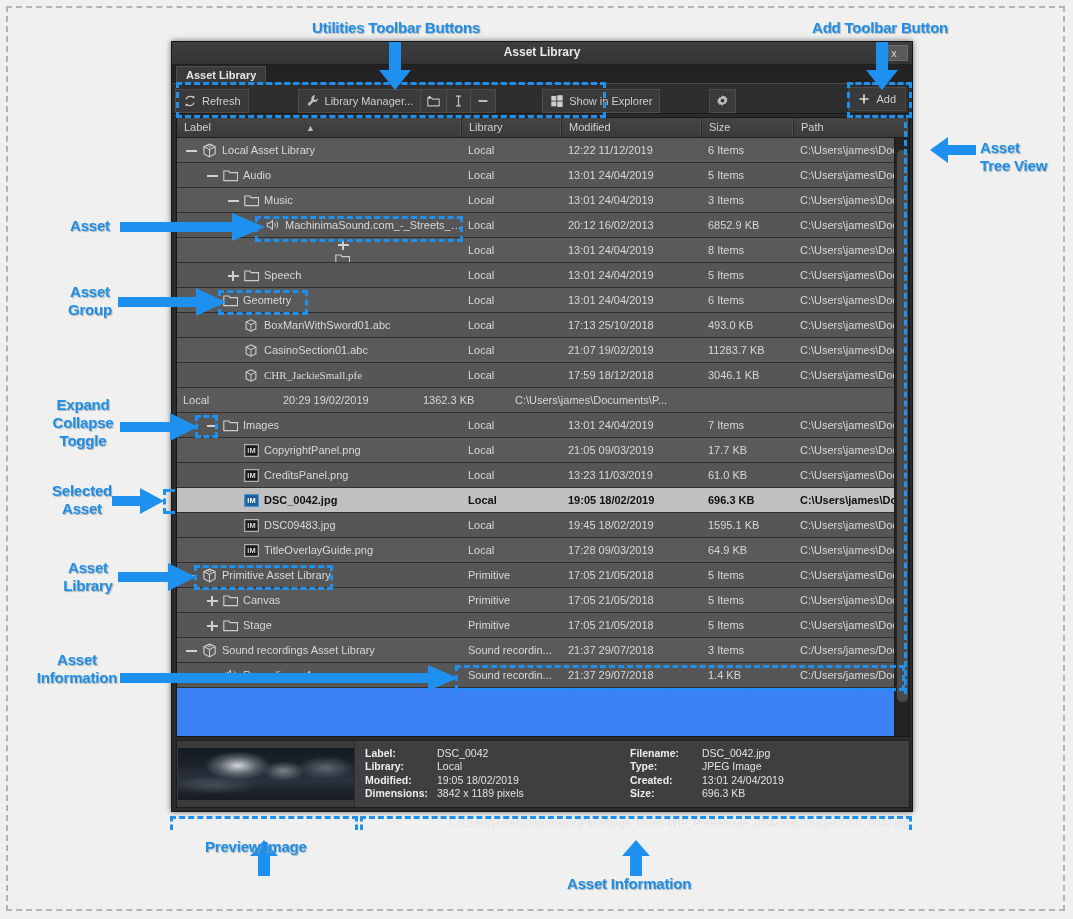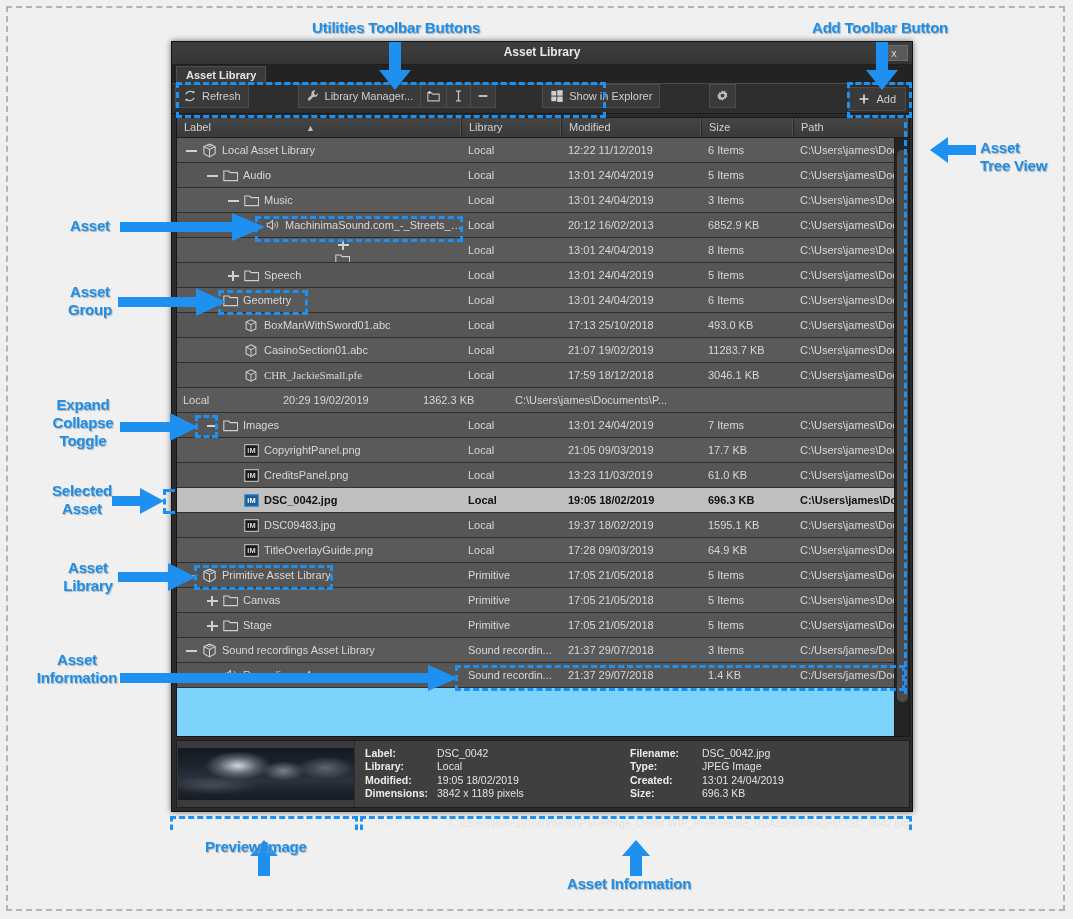--- a/index.html
+++ b/index.html
@@ -92,21 +92,21 @@
     border:1px solid #4e4e4e; border-bottom:none;
     color:#e6e6e6; font-size:11px; font-weight:bold;
     line-height:17px;
   }
   
   #toolbar {
     height: 30px;
     background: #2e2e2e;
     border-bottom: 1px solid #1b1b1b;
     display: flex;
-    align-items: flex-start;
+    align-items: flex-end;
     padding: 0 3px;
     position: relative;
     gap: 20px;
   }
   .tbtn {
     height: 24px;
     background: #3a3a3a;
     border: 1px solid #4c4c4c;
     color: #cfcfcf;
     font-size: 11px;
@@ -128,21 +128,21 @@
     color:#cfcfcf; font-size:11px;
     display:flex; align-items:center; gap:6px; padding:0 9px;
   }
   svg.ic { display:block; }
 
   
   #tree-wrap {
     position:absolute;
     left:4px; top:75px;
     width:734px; height:620px;
-    background:#7dd3fc;
+    background:#3b82f6;
     border:1px solid #171717;
     overflow:hidden;
   }
   #col-header {
     display:flex; height:20px;
     background: linear-gradient(#454545,#3a3a3a);
     border-bottom:1px solid #1d1d1d;
     position:relative;
   }
   #col-header .ch {
@@ -577,21 +577,21 @@
             <span class="toggle"></span>
             <span class="rowicon">
               <svg width="15" height="13" viewBox="0 0 16 14">
                 <rect x="0.7" y="0.7" width="14.6" height="12.6" fill="#1a1a1a" stroke="#b8b8b8" stroke-width="1.3"></rect>
                 <text x="8" y="10.2" font-family="Liberation Sans, sans-serif" font-size="8" font-weight="bold" fill="#d8d8d8" text-anchor="middle">IM</text>
               </svg>
             </span>
             <span class="rowtext">DSC09483.jpg</span>
           </div>
           <div class="c-library">Local</div>
-          <div class="c-modified">19:37  18/02/2019</div>
+          <div class="c-modified">19:45  18/02/2019</div>
           <div class="c-size">1595.1 KB</div>
           <div class="c-path">C:\Users\james\Documents\P...</div>
         </div>
         <div class="row">
           <div class="c-label" style="padding-left: 50px;">
             <span class="toggle"></span>
             <span class="rowicon">
               <svg width="15" height="13" viewBox="0 0 16 14">
                 <rect x="0.7" y="0.7" width="14.6" height="12.6" fill="#1a1a1a" stroke="#b8b8b8" stroke-width="1.3"></rect>
                 <text x="8" y="10.2" font-family="Liberation Sans, sans-serif" font-size="8" font-weight="bold" fill="#d8d8d8" text-anchor="middle">IM</text>

